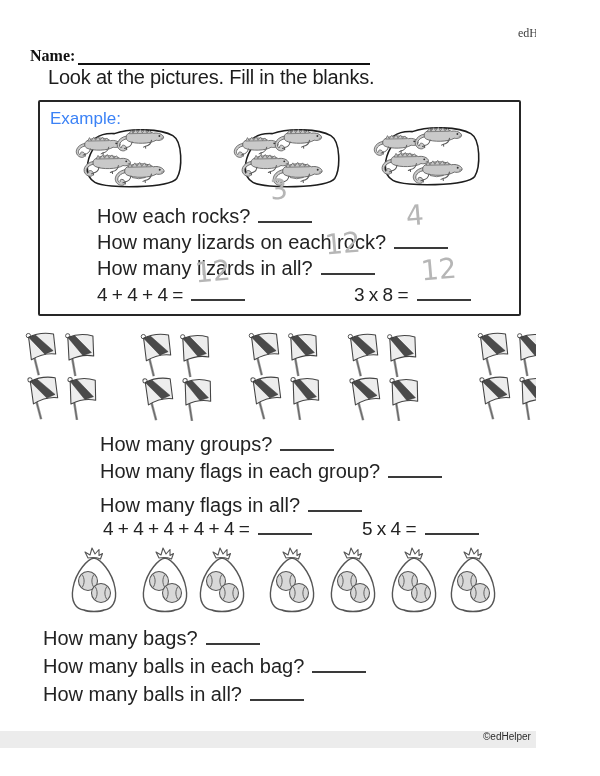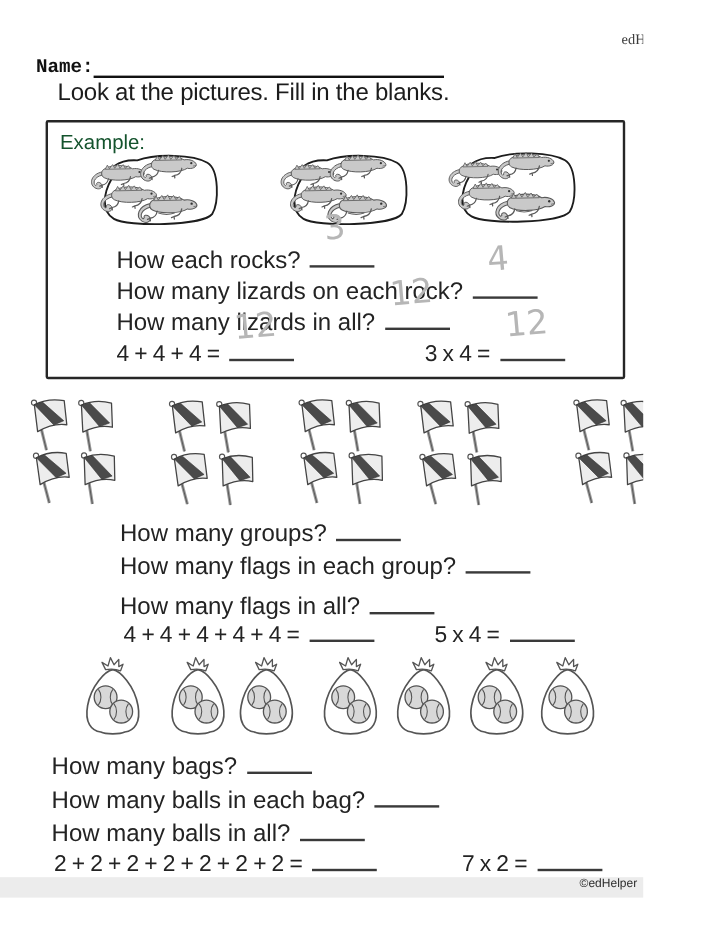--- a/index.html
+++ b/index.html
@@ -1,30 +1,30 @@
 <!DOCTYPE html>
 <html><head>
 <meta charset="utf-8">
 <style>
   html,body{margin:0;padding:0;background:#fff;}
   .page{position:relative;width:536px;height:776px;background:#ffffff;overflow:hidden;
         font-family:"Liberation Sans",sans-serif;color:#232323;}
 
   .brand-top{position:absolute;left:518px;top:26px;font-family:"Liberation Serif",serif;
              font-size:12px;color:#3a3a3a;}
-  .name-label{position:absolute;left:30px;top:47px;font-family:Liberation Mono, monospace;
+  .name-label{position:absolute;left:30px;top:47px;font-family:Liberation Serif, serif;
               font-weight:bold;font-size:16px;color:#111;}
   .name-line{position:absolute;left:78px;top:46px;width:292px;height:17px;
              border-bottom:2px solid #111;}
   .title{position:absolute;left:48px;top:66px;margin:0;font-size:20px;font-weight:normal;
          letter-spacing:-0.2px;color:#1c1c1c;white-space:nowrap;}
 
   .example-box{position:absolute;left:38px;top:100px;width:479px;height:212px;
                border:2.5px solid #262626;border-radius:2px;background:#fff;}
-  .example-label{position:absolute;left:10px;top:7px;font-size:17px;color:#14532d;text-align:right;}
+  .example-label{position:absolute;left:10px;top:7px;font-size:17px;color:#3b82f6;text-align:right;}
   .rock-svg{position:absolute;width:115px;height:76px;}
   .rock1{left:32px;top:18px;} .rock2{left:190px;top:18px;} .rock3{left:330px;top:16px;}
 
   .qline{position:absolute;white-space:nowrap;font-size:20px;color:#232323;}
   .eqline{position:absolute;white-space:nowrap;font-size:19px;color:#232323;word-spacing:-1px;}
   .blank{display:inline-block;width:54px;height:1em;border-bottom:2px solid #3a3a3a;
          margin-left:8px;position:relative;vertical-align:baseline;}
   .hand{position:absolute;left:8px;top:-25px;color:#b6b6b6;font-size:28px;line-height:1;
         font-family:"DejaVu Sans",sans-serif;transform:rotate(-5deg);}
 
@@ -107,21 +107,21 @@
     <div class="qline" style="left:57px;top:125px">
       <span>How many lizards on each rock?</span><span class="blank"><span class="hand" style="left:12px">4</span></span>
     </div>
     <div class="qline" style="left:57px;top:151px">
       <span>How many lizards in all?</span><span class="blank"><span class="hand" style="left:4px;top:-23px">12</span></span>
     </div>
     <div class="eqline" style="left:57px;top:178px">
       <span>4 + 4 + 4 =</span><span class="blank"><span class="hand" style="left:4px;top:-22px">12</span></span>
     </div>
     <div class="eqline" style="left:314px;top:178px">
-      <span>3 x 4 =</span><span class="blank"><span class="hand" style="left:4px;top:-24px">12</span></span>
+      <span>3 x 8 =</span><span class="blank"><span class="hand" style="left:4px;top:-24px">12</span></span>
     </div>
   </div>
 
   <div class="flag-group fg1">
     <svg class="flag f1" viewBox="0 0 36 50">
         <use href="#sym-flag"></use>
       </svg>
     <svg class="flag f2" viewBox="0 0 36 50">
         <use href="#sym-flag"></use>
       </svg>
@@ -228,23 +228,17 @@
     </svg>
 
   <div class="qline" style="left:43px;top:651px">
     <span>How many balls in each bag?</span><span class="blank"></span>
   </div>
   <div class="qline" style="left:43px;top:623px">
     <span>How many bags?</span><span class="blank"></span>
   </div>
   <div class="qline" style="left:43px;top:679px">
     <span>How many balls in all?</span><span class="blank"></span>
-  </div>
-  <div class="eqline" style="left:45px;top:705px">
-    <span>2 + 2 + 2 + 2 + 2 + 2 + 2 =</span><span class="blank"></span>
-  </div>
-  <div class="eqline" style="left:385px;top:705px">
-    <span>7 x 2 =</span><span class="blank"></span>
   </div>
 
   <div class="footer-band"></div>
   <div class="brand-bottom">©edHelper</div>
 </div>
 
 </body></html>

